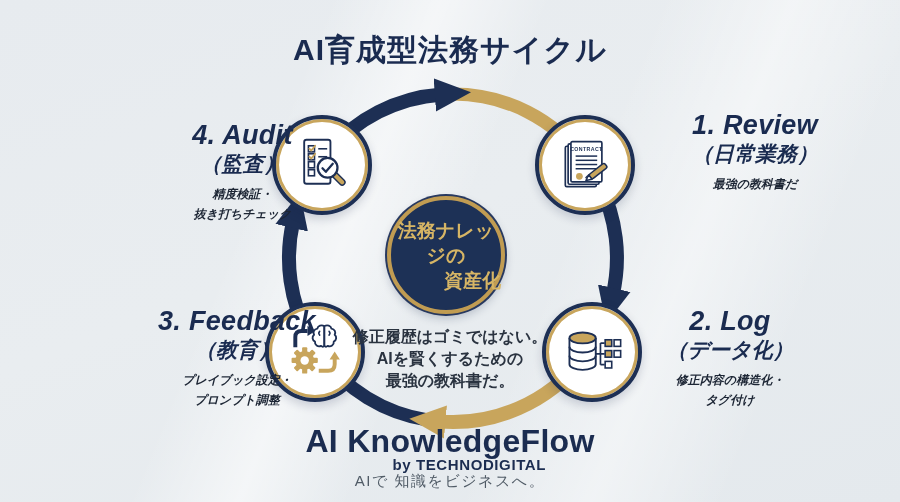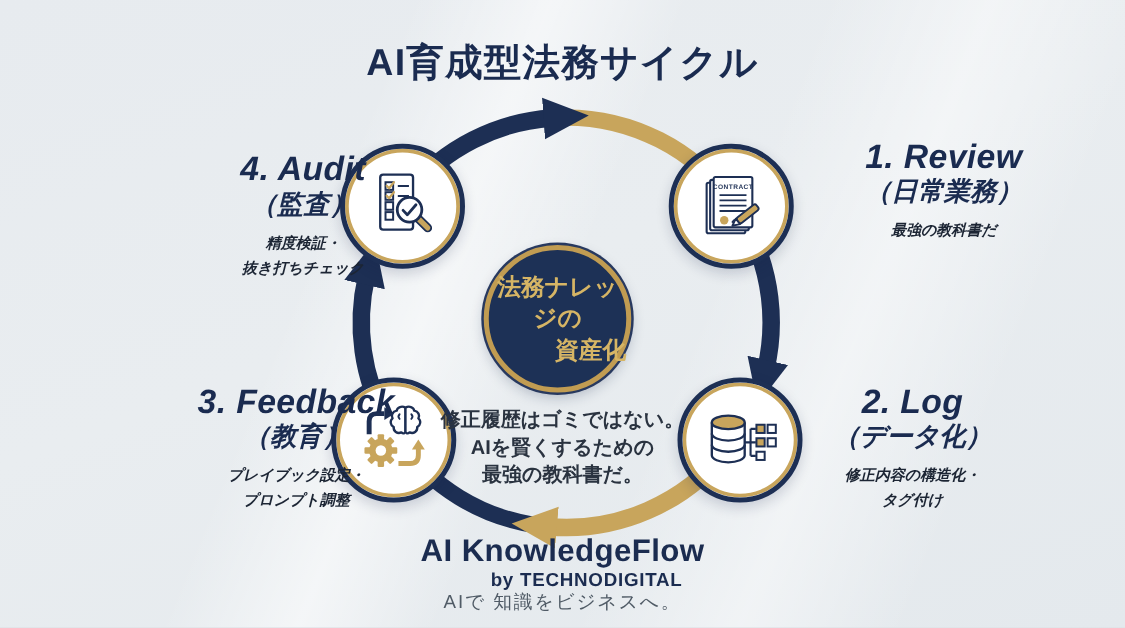--- a/index.html
+++ b/index.html
@@ -40,21 +40,21 @@
     background:#1d3156;border:4px solid #c19c52;
     box-shadow:0 0 0 2px #28395f, 0 4px 10px rgba(20,35,70,0.25);
     display:flex;flex-direction:column;align-items:flex-end;justify-content:center;
     color:#d6b565;font-size:19px;font-weight:800;line-height:25px;text-align:center;
   }
   .quote{
     position:absolute;left:285px;top:326px;width:330px;text-align:center;
     font-size:16px;font-weight:800;color:#2a3340;line-height:22px;
   }
   .brand{position:absolute;left:0;right:0;top:426px;text-align:center;}
-  .brand .product{font-size:25px;font-weight:800;color:#1b2c50;letter-spacing:0.3px;line-height:30px;}
+  .brand .product{font-size:32px;font-weight:800;color:#1b2c50;letter-spacing:0.3px;line-height:30px;}
   .brand .credit{position:absolute;left:330px;top:30px;width:216px;text-align:right;
     font-size:15px;font-weight:800;color:#1b2c50;letter-spacing:0.6px;}
   .tagline{
     position:absolute;left:0;right:0;top:472px;text-align:center;
     font-size:15px;color:#505b66;letter-spacing:1.5px;
   }
 </style>
 </head>
 <body>
 

